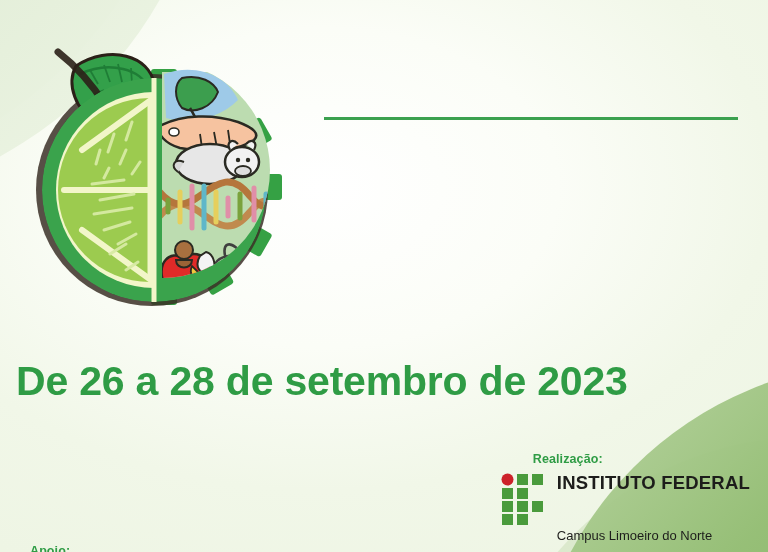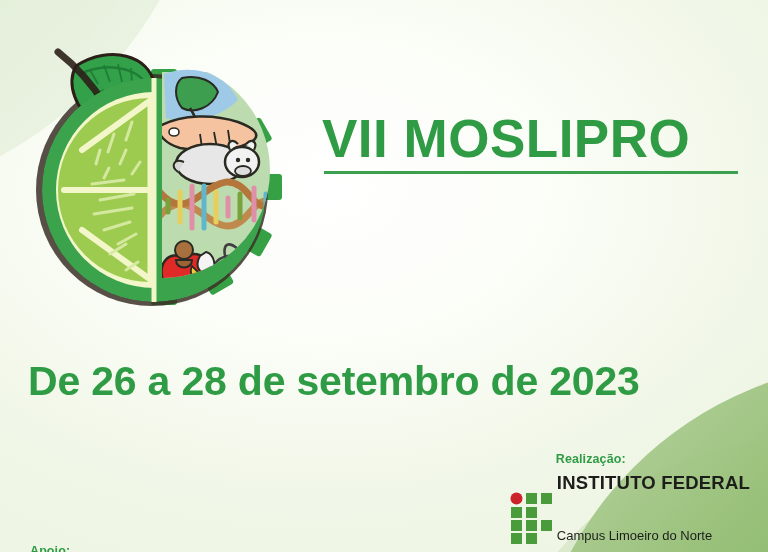--- a/index.html
+++ b/index.html
@@ -55,35 +55,35 @@
   }
   #title-rule{
     height:3px;background:#3ba14f;margin:5px 2px 4px 2px;width:414px;
   }
   #event-subtitle{
     font-size:27px;font-weight:400;color:#48a05c;margin:0;
     white-space:nowrap;letter-spacing:0px;
   }
   
   #event-date{
-    position:absolute;left:28px;top:358px;
+    position:absolute;left:16px;top:358px;
     font-size:41px;font-weight:700;color:#2f9c45;letter-spacing:-.2px;
     white-space:nowrap;
   }
   
   #footer{position:absolute;left:0;bottom:0;width:768px;height:110px;}
   .footer-label{
     font-size:12.5px;font-weight:700;color:#2f9c45;letter-spacing:.1px;
   }
   #apoio-group{position:absolute;left:30px;bottom:8px;width:480px;}
   #apoio-label{position:absolute;left:0;top:0;}
   
   #realiza-group{position:absolute;right:18px;bottom:8px;}
-  #realiza-label{margin-left:26px;padding-left:21px;}
-  #realiza-logo{display:flex;align-items:flex-end;margin-top:7px;}
+  #realiza-label{margin-left:12px;padding-left:21px;}
+  #realiza-logo{display:flex;align-items:flex-start;gap:9px;margin-top:7px;}
   .if-text{line-height:1.12;}
   .if-name{font-size:18.5px;font-weight:700;color:#1d1d1b;letter-spacing:.2px;}
   .if-state{font-size:13px;font-weight:400;color:#1d1d1b;}
   .if-campus{font-size:13px;font-weight:400;color:#1d1d1b;margin-top:36px;}
 </style>
 </head>
 <body>
 
 <div id="poster">
 
@@ -241,21 +241,20 @@
           <path d="M186 234 C180 244 186 254 196 250 C204 246 200 232 192 230 Z" fill="#f4f4f4" stroke="#2a2a22" stroke-width="2"></path>
           <path d="M178 244 C174 254 182 260 188 254 Z" fill="#f0c93c" stroke="#2a2a22" stroke-width="1.8"></path>
         </g>
       </g>
 
       <path d="M140 56 L140 280" stroke="#f2f6c9" stroke-width="5" fill="none"></path>
     </svg>
   </div>
 
   <div id="title-block">
-    <div id="event-title">VII MOSLIPRO</div>
     <div id="title-rule"></div>
   </div>
 
   <div id="event-date">De 26 a 28 de setembro de 2023</div>
 
   <div id="footer">
 
     <div id="apoio-group">
       <div id="apoio-label" class="footer-label">Apoio:</div>
 

